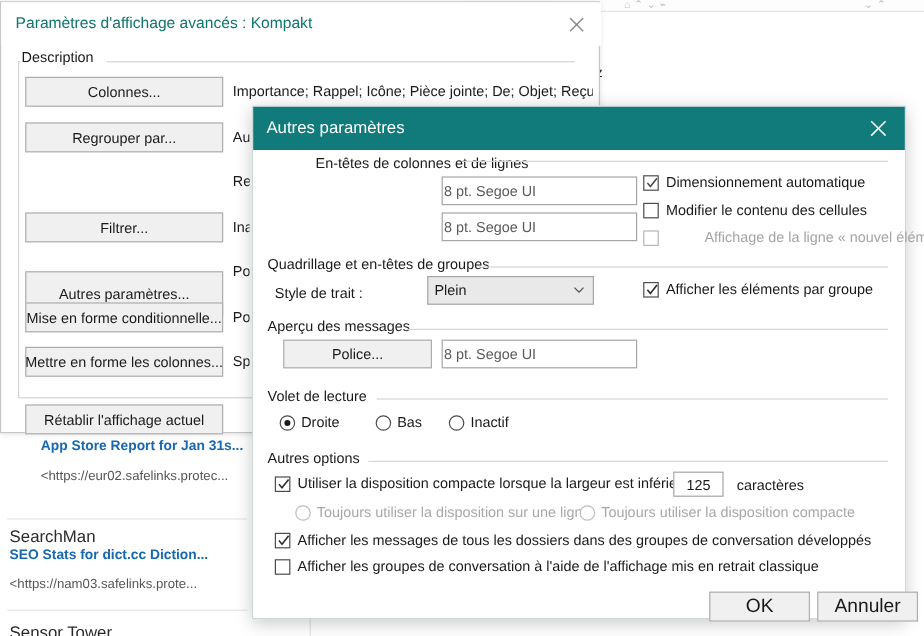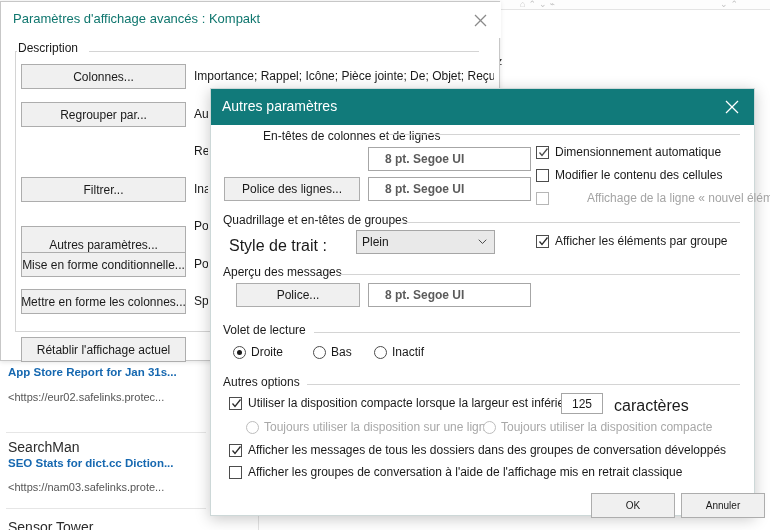--- a/index.html
+++ b/index.html
@@ -108,21 +108,21 @@
   }
   .dlg2-close {
     position: absolute; right: 0px; top: 0px; width: 44px; height: 36px; cursor: default;
   }
   .dlg2-close svg { position: absolute; left: 15px; top: 11px; }
   .dlg2-body { position: absolute; left: 0; top: 36px; width: 543px; height: 390px; background: #fff; }
 
   .tb {
     position: absolute; background: #ffffff; border: 1px solid #a6a6a6;
     font-size: 12px; color: #1a1a1a; display: flex; align-items: center;
-    padding: 0 16px; white-space: nowrap; overflow: hidden; font-weight: bold;
+    padding: 0 1px; white-space: nowrap; overflow: hidden;
   }
   .tb.ro { background: #ffffff; color: #5b5b5b; }
 
   .btn-focus { border: 2px solid #2a7bbd; background: #f0f0f0; }
 
   .combo {
     position: absolute; background: #e9e9e9; border: 1px solid #a6a6a6;
     font-size: 12px; color: #1a1a1a; display: flex; align-items: center;
     padding: 0 5px; white-space: nowrap;
   }
@@ -152,44 +152,44 @@
     background: #1a1a1a; border-radius: 50%;
   }
   .rad-label { font-size: 12px; color: #1a1a1a; }
   .rad-row.dis .rad-label { color: #a8a8a8; }
 
   .numbox {
     position: absolute; background: #ffffff; border: 1px solid #a6a6a6;
     font-size: 12px; color: #1a1a1a; display: flex; align-items: center;
     justify-content: center;
   }
-  .lbl { position: absolute; font-size: 16px; color: #1a1a1a; white-space: nowrap; }
+  .lbl { position: absolute; font-size: 12px; color: #1a1a1a; white-space: nowrap; }
 
   .dlgbtn {
     position: absolute; background: #f0f0f0; border: 1px solid #adadad;
-    font-size: 10px; color: #1a1a1a; display: flex; align-items: center;
+    font-size: 16px; color: #1a1a1a; display: flex; align-items: center;
     justify-content: center; cursor: default;
   }
 </style>
 </head>
 <body>
 
 <div id="screen">
 
   <div class="bg-ribbon">
     <div class="ribbon-tick" style="left:30px;width:70px;"></div>
     <div class="ribbon-tick" style="left:180px;width:60px;"></div>
     <div class="ribbon-purple"></div>
     <div class="ribbon-glyphs" style="left:520px;">⌂⌃⌄⌁</div>
     <div class="ribbon-glyphs" style="left:720px;">⌄⌃</div>
   </div>
 
   <div class="bg-mail-list">
 
-    <div class="mail-item" style="top:355px;">
+    <div class="mail-item" style="top:355px;margin-left:26px;">
       <div class="mail-subject">App Store Report for Jan 31s...</div>
 
       <div class="mail-snippet" style="margin-top:10px;">&lt;https://eur02.safelinks.protec...</div>
     </div>
     <div class="mail-sep" style="top:422px;"></div>
 
     <div class="mail-item" style="top:428px;">
       <div class="mail-sender">SearchMan</div>
       <div class="mail-subject">SEO Stats for dict.cc Diction...</div>
 
@@ -262,21 +262,20 @@
       </div>
     </div>
 
     <div class="dlg2-body">
 
       <div class="grp-label" style="left:9px; top:4px;margin-left:40px;">En-têtes de colonnes et de lignes</div>
       <div class="grp-line" style="left:174px; top:9px; width:355px;"></div>
 
       <div class="tb ro" style="left:157px; top:22px; width:163px; height:24px;">8 pt. Segoe UI</div>
 
-      <div class="btn" style="left:13px; top:52px; width:136px; height:24px;">Police des lignes...</div>
       <div class="tb ro" style="left:157px; top:52px; width:163px; height:24px;">8 pt. Segoe UI</div>
 
       <div class="chk-row" style="left:325px; top:20px;">
         <span class="chk-box">
           <svg class="chk-tick" width="11" height="11" viewBox="0 0 11 11">
             <polyline points="1.5,5.5 4,8.5 9.5,1.5" fill="none" stroke="#4c4c4c" stroke-width="1.3"></polyline>
           </svg>
         </span>
         <span class="chk-label">Dimensionnement automatique</span>
       </div>

